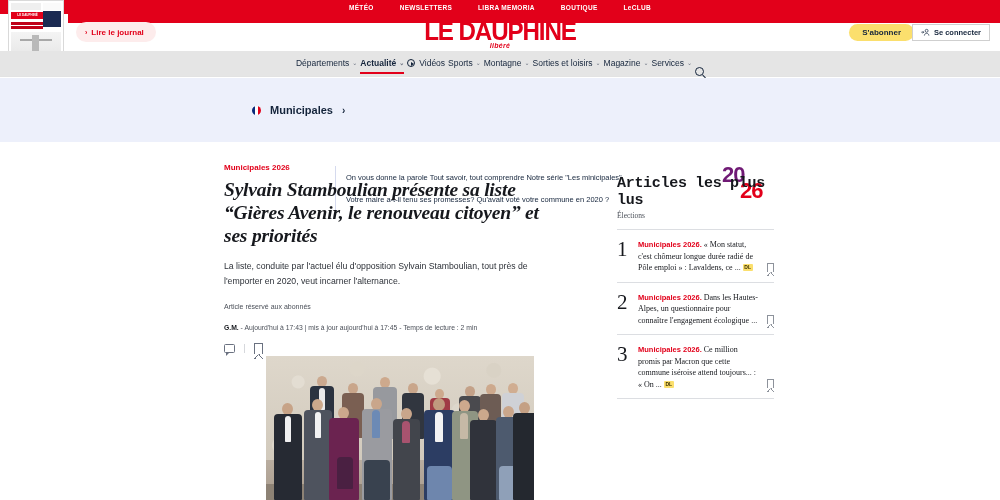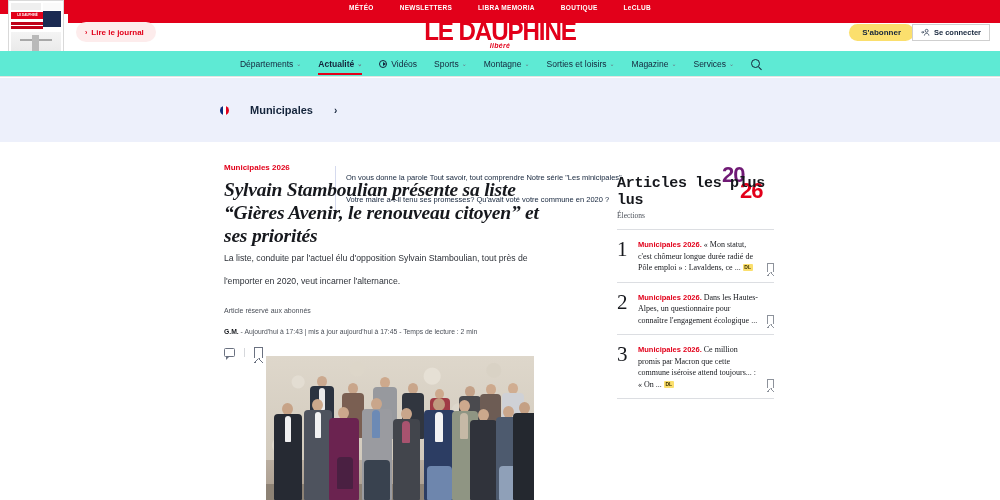--- a/index.html
+++ b/index.html
@@ -101,22 +101,22 @@
     position:absolute; right:10px; top:24px;
     background:#fff; border:1px solid #cfcfcf; color:#14243b;
     height:17px; padding:0 8px;
     display:flex; align-items:center; gap:4px; font-size:7.5px; font-weight:bold;
     cursor:pointer; white-space:nowrap;
   }
 
   
   .nav {
     position:absolute; left:0; top:51px; width:1000px; height:26px;
-    border-bottom:1px solid #e3e3e3; background:#5eead4;
-    display:flex; align-items:center; justify-content:center; gap:17px;
+    border-bottom:1px solid #e3e3e3; background:#e5e5e5;
+    display:flex; align-items:flex-end; justify-content:center; gap:3px;
   }
   .nav-item {
     display:flex; align-items:center; gap:3px; position:relative;
     font-size:8.5px; color:#14243b; cursor:pointer; white-space:nowrap;
     height:26px; line-height:26px;
   }
   .nav-item.active { font-weight:bold; }
   .nav-item.active::after {
     content:""; position:absolute; left:0; right:0; bottom:2px; height:2px; background:#e2001a;
   }
@@ -138,22 +138,22 @@
     background:#14243b; transform:rotate(45deg);
   }
 
   
   .muni {
     position:absolute; left:0; top:78px; width:1000px; height:64px;
     background:#edf0fb;
     display:flex; align-items:center;
   }
   .muni-label {
-    position:absolute; left:220px; top:50%; transform:translateY(-50%);
-    display:flex; align-items:center; gap:21px;
+    position:absolute; left:252px; top:50%; transform:translateY(-50%);
+    display:flex; align-items:center; gap:9px;
     font-size:11px; font-weight:bold; color:#14243b; white-space:nowrap;text-align:center;
   }
   .flag { display:inline-block; width:9px; height:9px; border-radius:50%; overflow:hidden; position:relative; }
   .flag i { position:absolute; top:0; bottom:0; width:33.33%; display:block; }
   .flag i:nth-child(1){ left:0; background:#0b2a7a;}
   .flag i:nth-child(2){ left:33.33%; background:#fff;}
   .flag i:nth-child(3){ left:66.66%; background:#e2001a;}
   .muni-arrow { font-size:10px; color:#14243b; font-weight:bold; }
 
   .muni-sep {
@@ -183,21 +183,21 @@
   .kicker {
     color:#e2001a; font-size:8px; font-weight:bold; margin-bottom:6px;
   }
   .headline {
     font-family:"Liberation Serif", serif;
     font-size:19.5px; line-height:23px; font-weight:bold; color:#16181d;
     letter-spacing:-.2px;
     font-style:italic;
   }
   .lede {
-    font-size:8.7px; line-height:23px; color:#2d3138;
+    margin-top:12px; font-size:8.7px; line-height:15px; color:#2d3138;
   }
   .reserve {
     margin-top:14px; font-size:7px; color:#4a4f58;
   }
   .offer {
     margin-top:5px; display:flex; align-items:center; gap:6px;
     font-size:8px; color:#16181d;
   }
   .dl-badge {
     display:inline-flex; align-items:center; justify-content:center;

